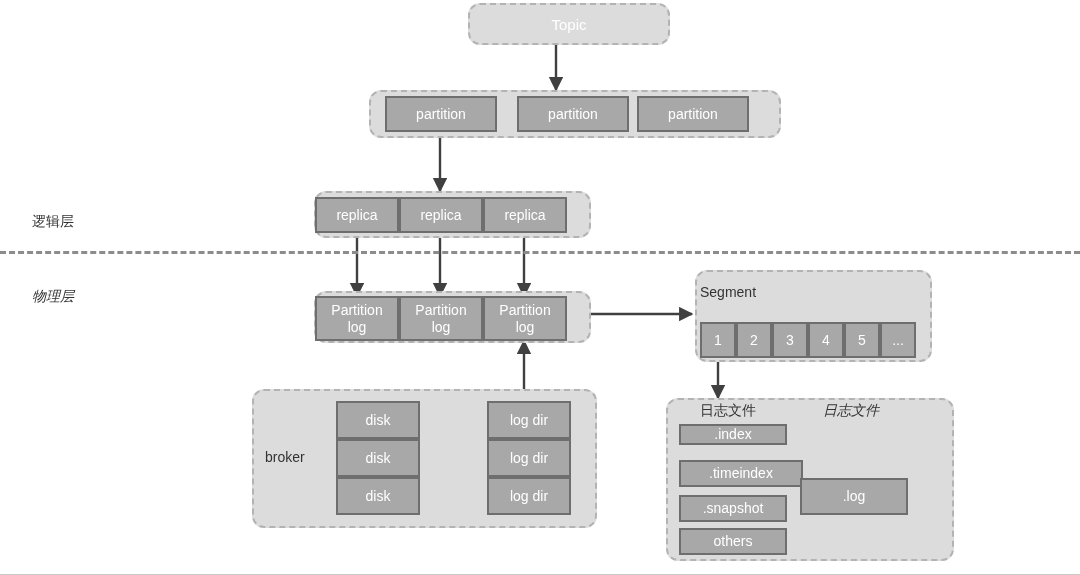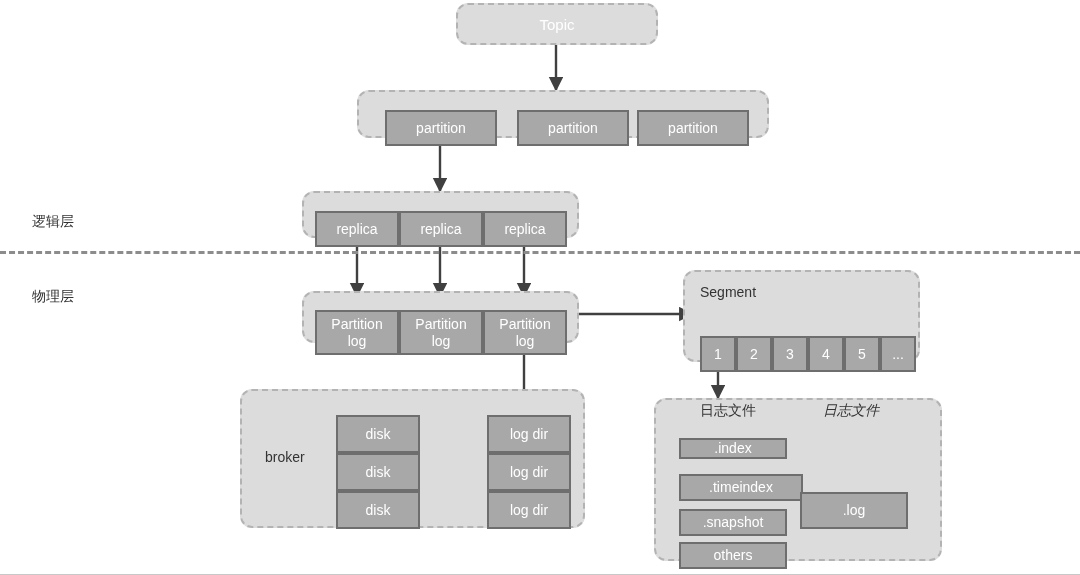--- a/index.html
+++ b/index.html
@@ -19,35 +19,35 @@
     border-bottom: 1px solid #c8c8c8;
     box-sizing: border-box;
   }
   
   .dashed-box {
     position: absolute;
     box-sizing: border-box;
     background: #dcdcdc;
     border: 2px dashed #b3b3b3;
     border-radius: 12px;
+    margin-left: 12px;
   }
   .cell {
     position: absolute;
     box-sizing: border-box;
     background: #a8a8a8;
     border: 2px solid #6e6e6e;
     color: #ffffff;
     display: flex;
     align-items: center;
     justify-content: center;
     text-align: center;
     line-height: 1.15;
     font-size: 14px;
     white-space: pre-line;
-    margin-top: 14px;
   }
   .plain-label {
     position: absolute;
     color: #333333;
     font-size: 14px;
     white-space: nowrap;
   }
   .topic-text {
     color: #ffffff;
     font-size: 15px;
@@ -100,21 +100,21 @@
     <line x1="524" y1="402" x2="524" y2="341" stroke="#404040" stroke-width="2.4" marker-end="url(#arrowhead-up)"></line>
 
     <line x1="420" y1="419" x2="484" y2="419" stroke="#404040" stroke-width="2.4" marker-end="url(#arrowhead)"></line>
     <line x1="420" y1="457" x2="484" y2="457" stroke="#404040" stroke-width="2.4" marker-end="url(#arrowhead)"></line>
     <line x1="420" y1="495" x2="484" y2="495" stroke="#404040" stroke-width="2.4" marker-end="url(#arrowhead)"></line>
   </svg>
 
   <div class="divider" style="top:251px;"></div>
 
   <div class="plain-label" style="left:32px; top:213px;">逻辑层</div>
-  <div class="plain-label" style="left:32px; top:288px;">物理层</div>
+  <div class="plain-label" style="left:32px; top:288px;font-style:italic;">物理层</div>
 
   <div class="dashed-box" style="left:456px; top:3px; width:202px; height:42px; display:flex; align-items:center; justify-content:center;">
     <span class="topic-text">Topic</span>
   </div>
 
   <div class="dashed-box" style="left:357px; top:90px; width:412px; height:48px;"></div>
   <div class="cell" style="left:385px; top:96px; width:112px; height:36px;">partition</div>
   <div class="cell" style="left:517px; top:96px; width:112px; height:36px;">partition</div>
   <div class="cell" style="left:637px; top:96px; width:112px; height:36px;">partition</div>
 

